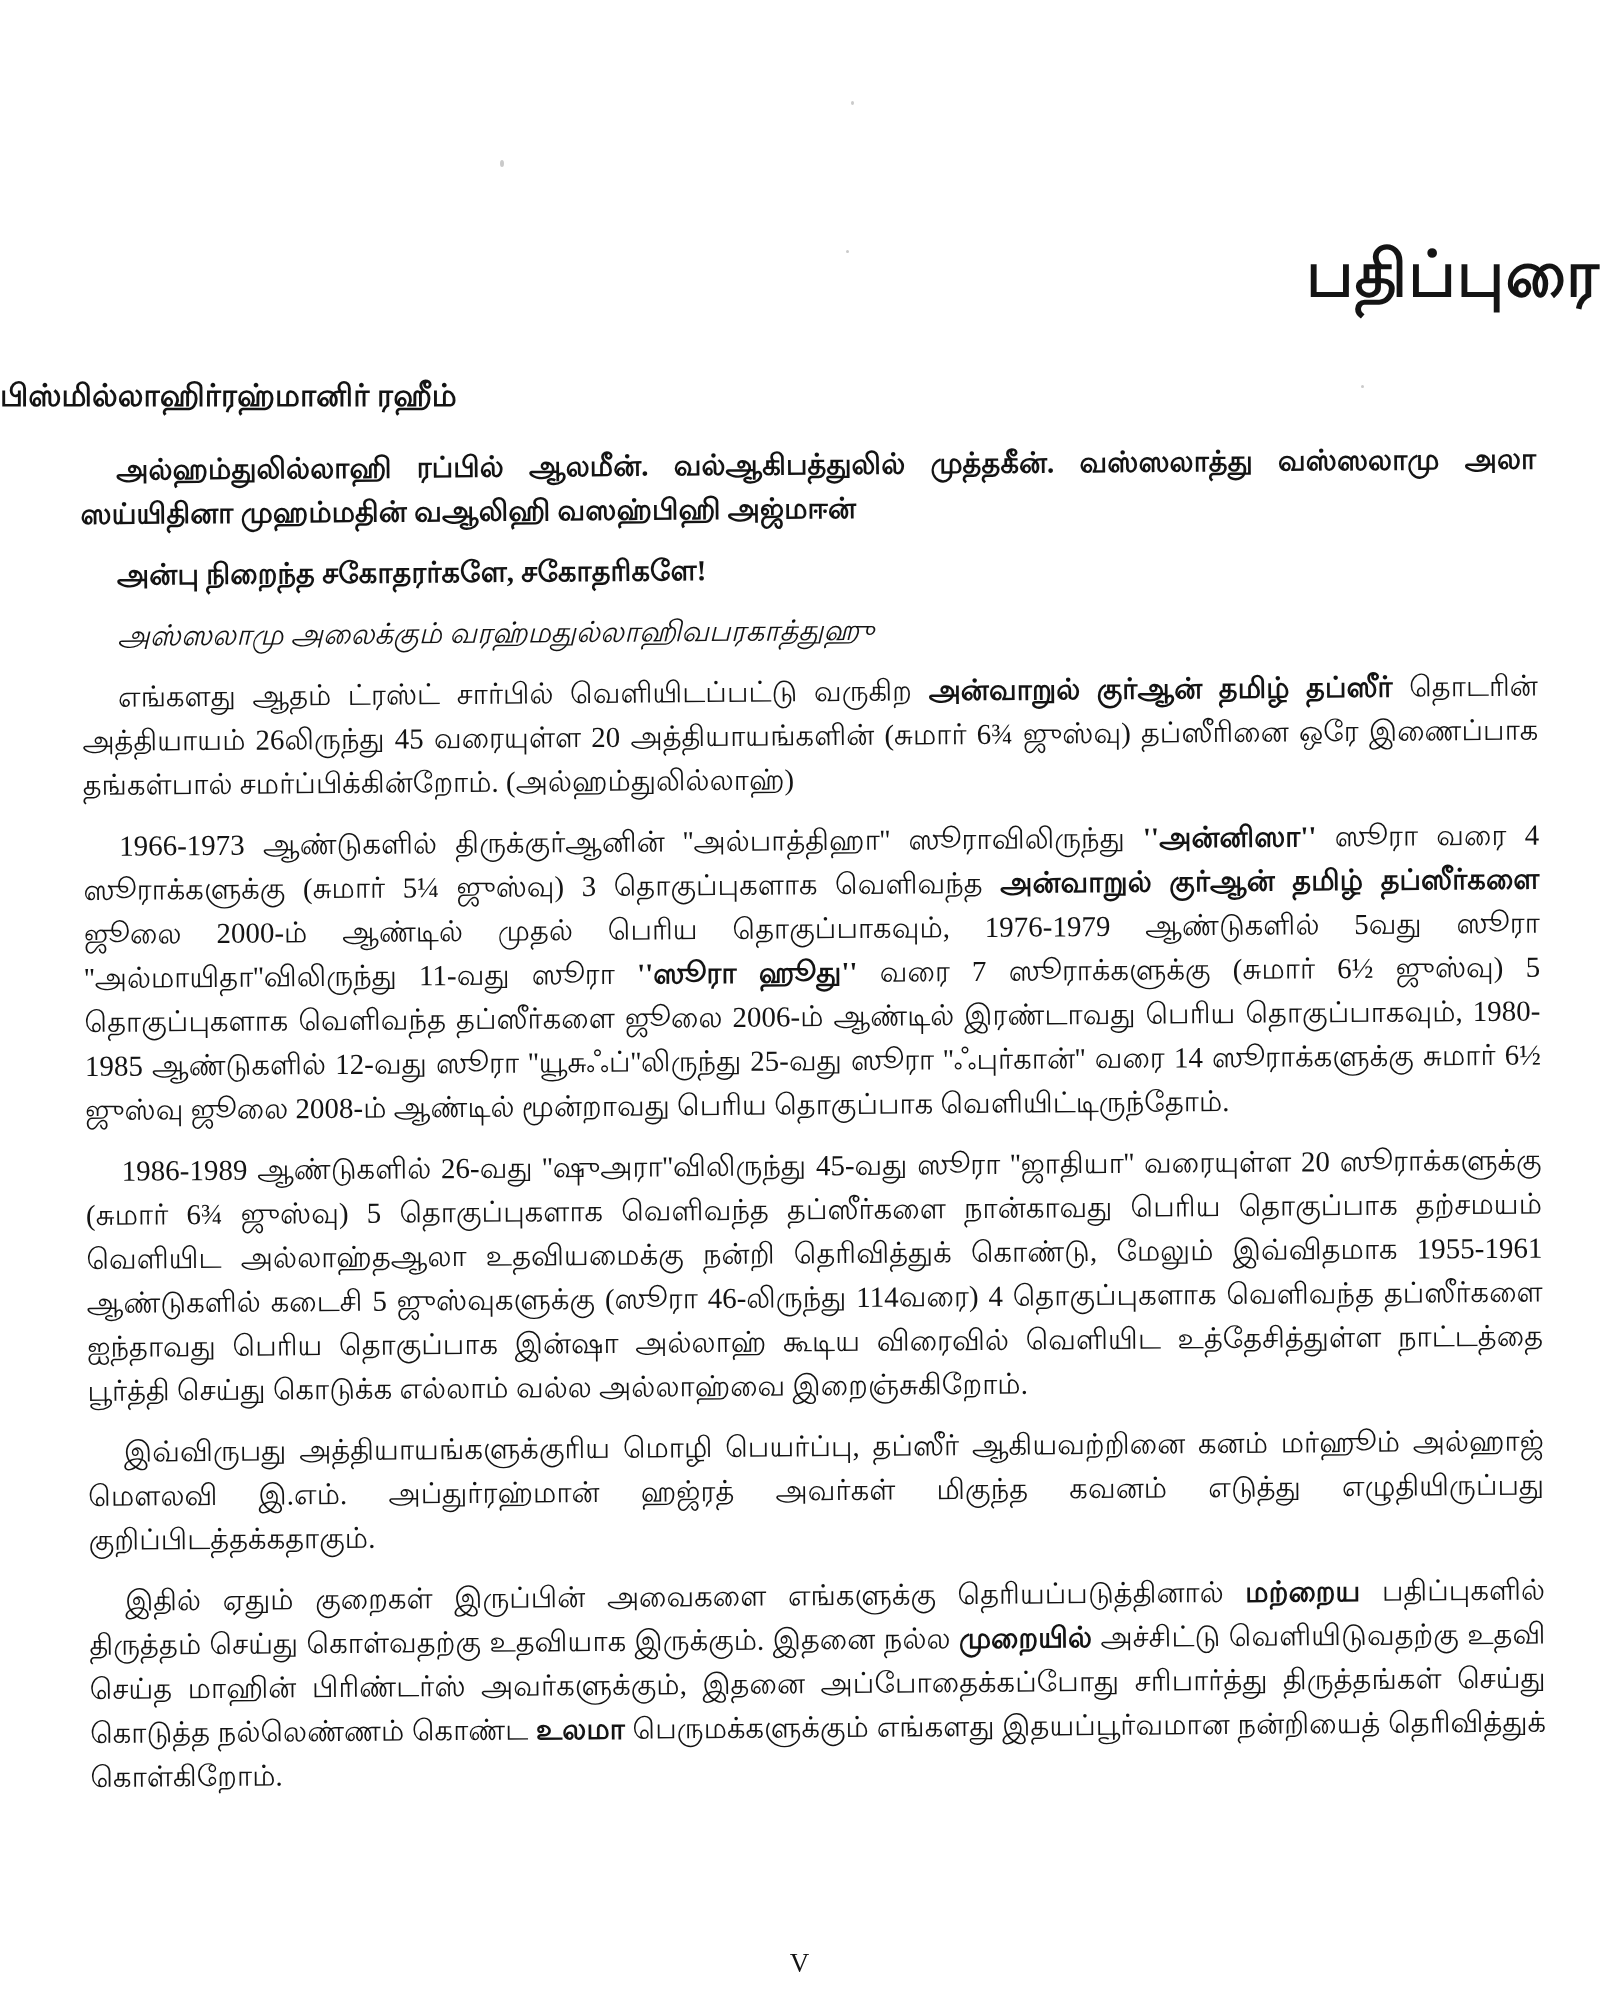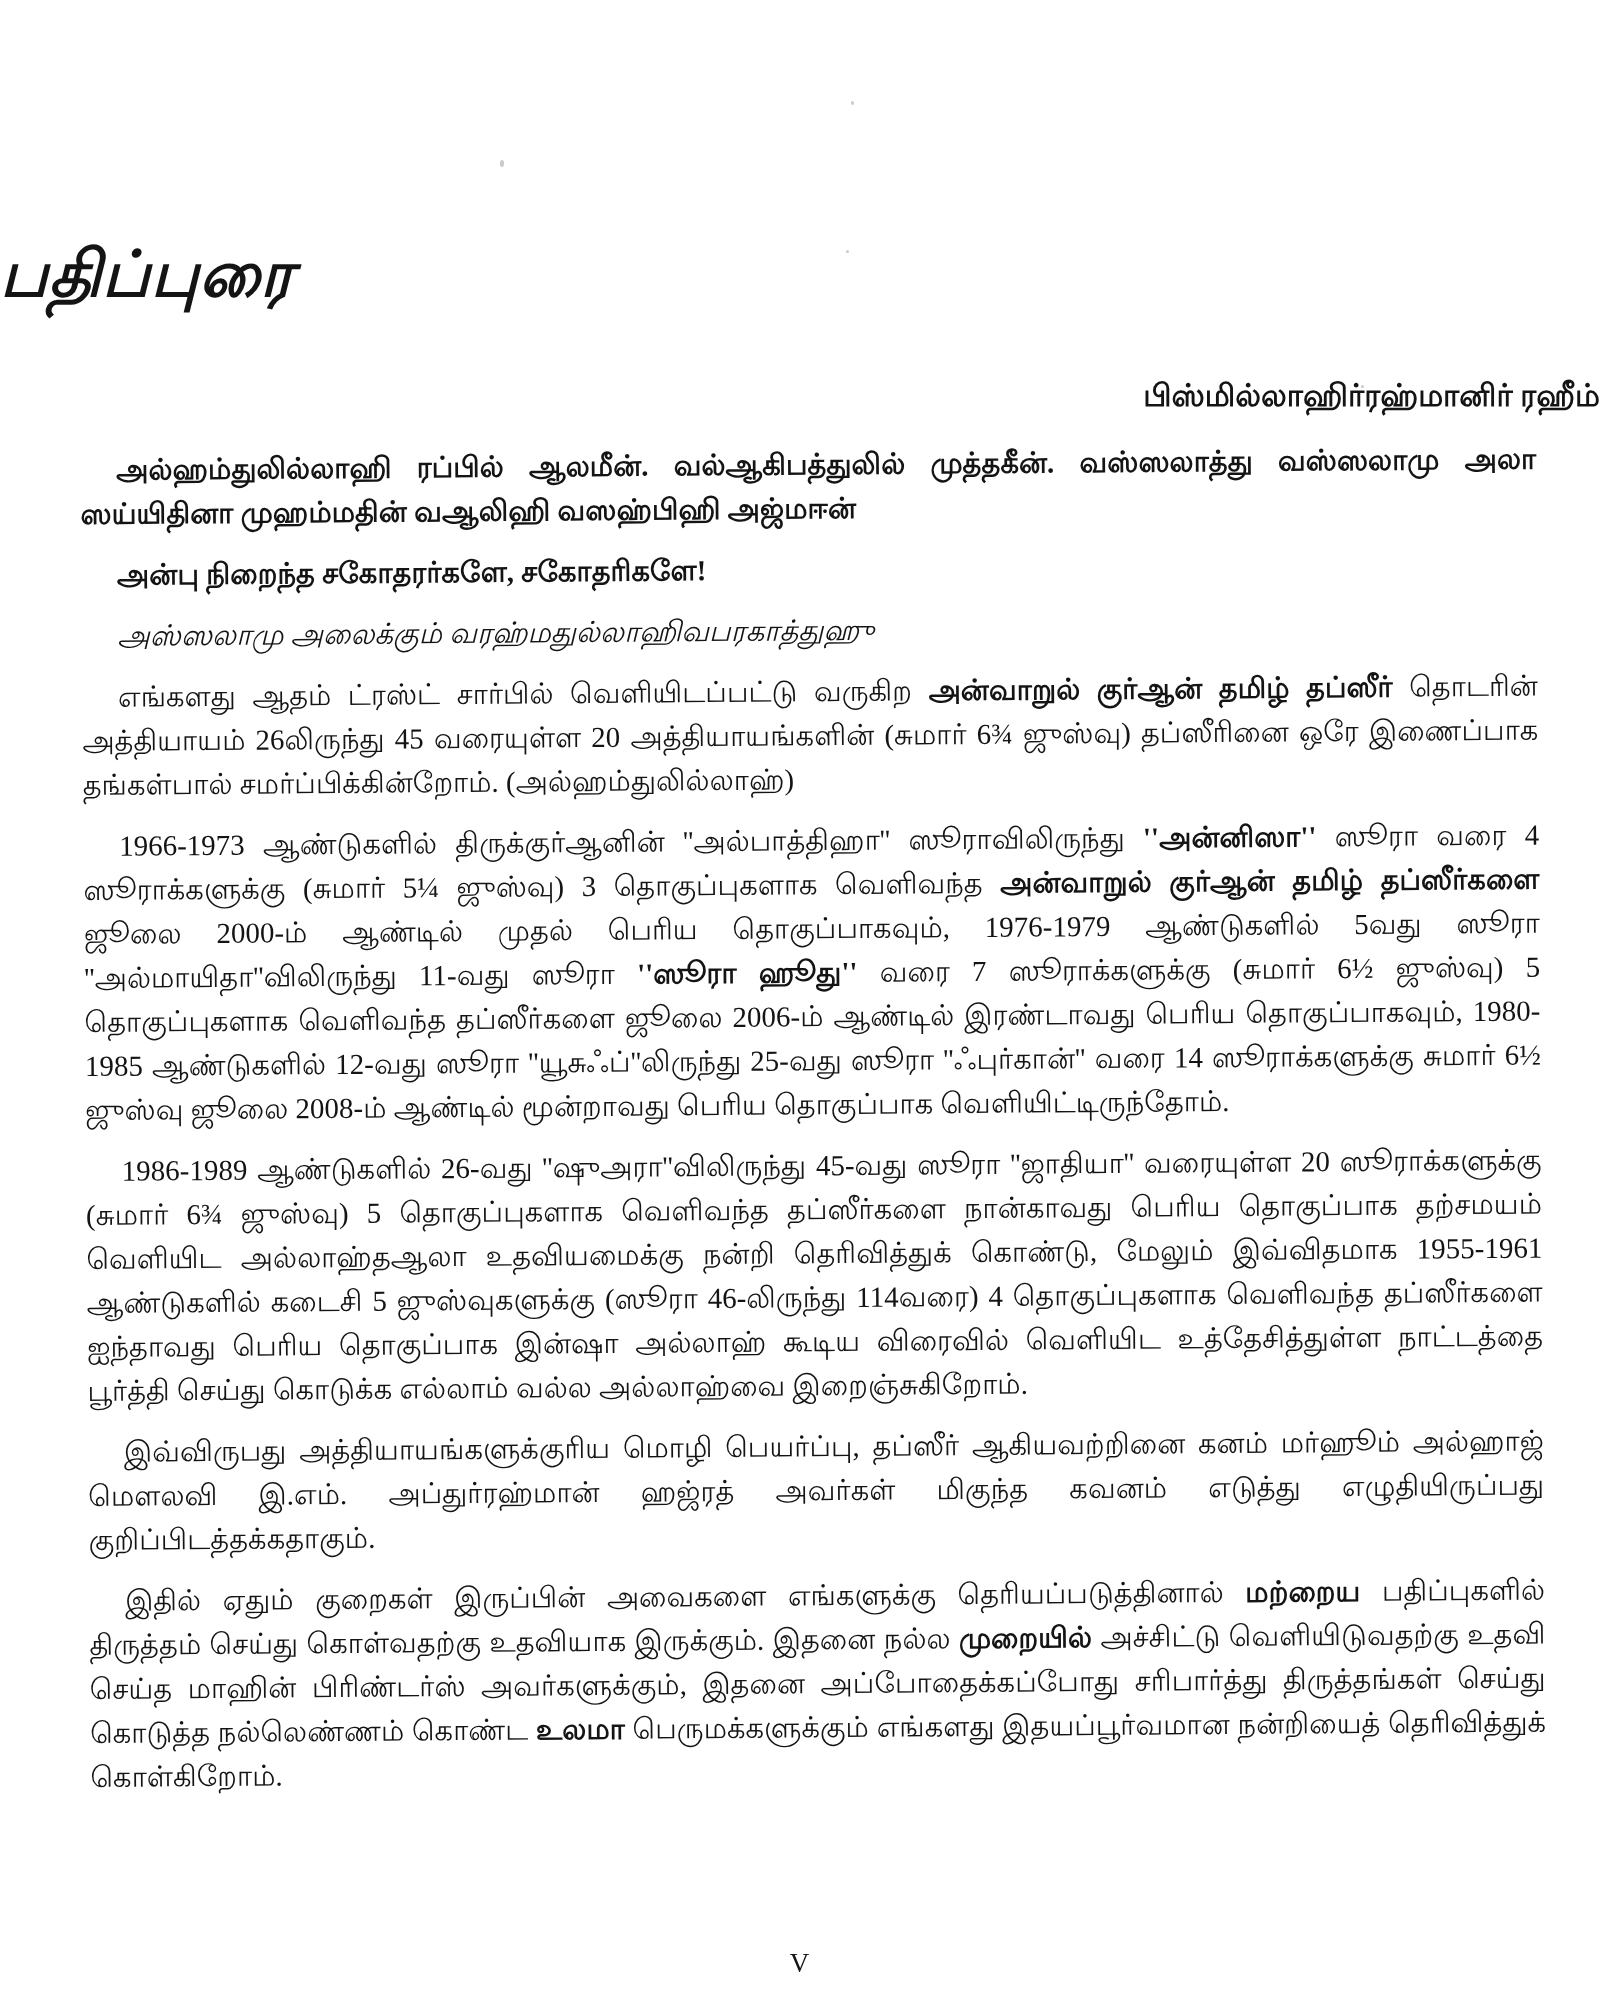--- a/index.html
+++ b/index.html
@@ -7,28 +7,27 @@
     position:relative;
     width:1600px;height:2009px;
     margin:0 auto;
     background:#ffffff;
     font-family:"Liberation Serif","DejaVu Serif",serif;
     color:#141414;
     overflow:hidden;
   }
   .doc-title{
     position:absolute;top:238px;left:0;width:100%;
-    text-align:left;
+    text-align:right;
     font-size:64px;font-weight:700;
     letter-spacing:1px;
-    font-style:italic;
   }
   .basmala{
     position:absolute;top:378px;left:0;width:100%;
-    text-align:right;
+    text-align:left;
     font-size:31px;font-weight:700;
   }
   .body-text{
     position:absolute;top:448px;left:80px;width:1456px;
     font-size:29px;line-height:44px;
     text-align:justify;
     transform:rotate(-0.45deg);
     transform-origin:left top;
   }
   p.para{margin:0 0 17px 0;text-indent:36px;}

